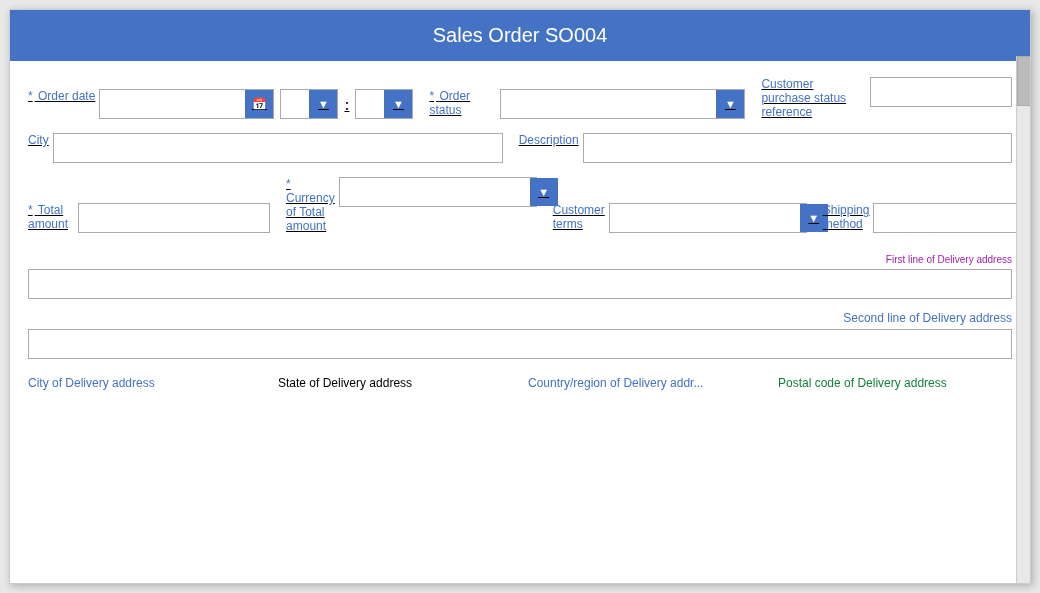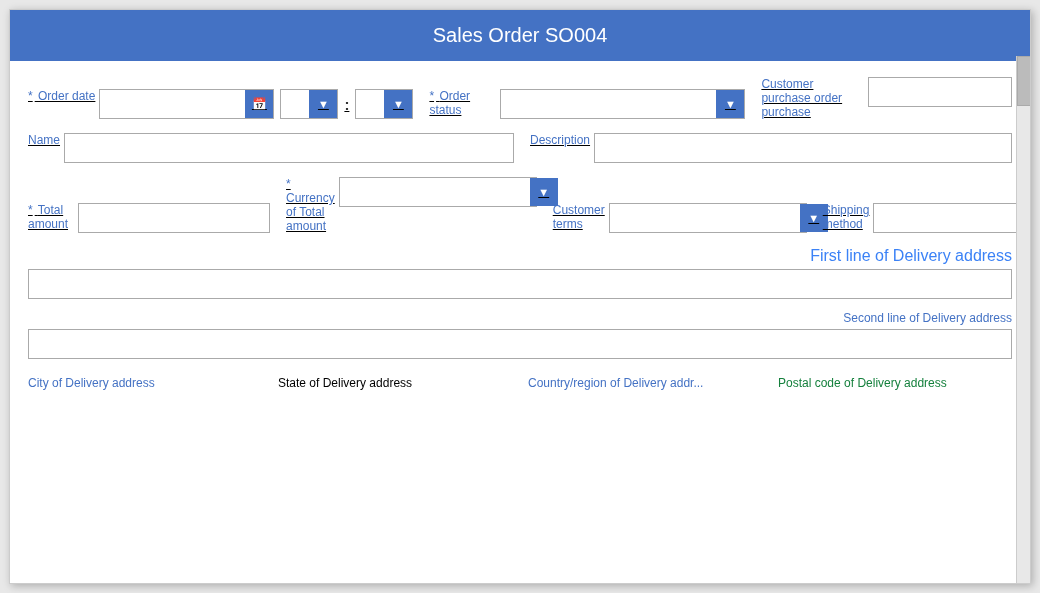--- a/index.html
+++ b/index.html
@@ -161,30 +161,30 @@
             <span>Order status</span>
           </label>
           <div class="select-wrapper" style="width:280px;">
             <input type="text" style="border: none; flex: 1 1 0%; padding: 5px 7px; font-size: 13px; height: 100%; outline: none;">
             <button class="select-btn">▼</button>
           </div>
         </div>
 
         <div class="form-group" style="flex:1;">
           <label>
-            <span>Customer purchase order purchase</span>
+            <span>Customer purchase status reference</span>
           </label>
           <input type="text" style="width: 100%; border: 1px solid rgb(170, 170, 170); padding: 5px 7px; font-size: 13px; height: 30px; outline: none;">
         </div>
       </div>
 
       <div class="form-row">
         <div class="form-group" style="flex:0 0 450px;">
           <label>
-            <span>Name</span>
+            <span>City</span>
           </label>
           <input type="text" style="width: 450px; border: 1px solid rgb(170, 170, 170); padding: 5px 7px; font-size: 13px; height: 30px; outline: none;">
         </div>
         <div class="form-group" style="flex:1;">
           <label>
             <span>Description</span>
           </label>
           <input type="text" style="width: 100%; border: 1px solid rgb(170, 170, 170); padding: 5px 7px; font-size: 13px; height: 30px; outline: none;">
         </div>
       </div>
@@ -221,21 +221,21 @@
             <span>Shipping method</span>
           </label>
           <div class="select-wrapper" style="width:100%;">
             <input type="text" style="border: none; flex: 1 1 0%; padding: 5px 7px; font-size: 13px; height: 100%; outline: none;">
             <button class="select-btn">▼</button>
           </div>
         </div>
       </div>
 
       <div class="form-row" style="flex-direction:column; gap:4px; margin-bottom:12px;">
-        <label style="color:#3b82f6; font-size:16px;">
+        <label style="color:#a21caf; font-size:10px;margin-top:7px;">
           <span>First line of Delivery address</span>
         </label>
         <input type="text" style="width: 100%; border: 1px solid rgb(170, 170, 170); padding: 5px 7px; font-size: 13px; height: 30px; outline: none;">
       </div>
 
       <div class="form-row" style="flex-direction:column; gap:4px; margin-bottom:12px;">
         <label style="color:#4472C4; font-size:12px;">
           <span>Second line of Delivery address</span>
         </label>
         <input type="text" style="width: 100%; border: 1px solid rgb(170, 170, 170); padding: 5px 7px; font-size: 13px; height: 30px; outline: none;">

